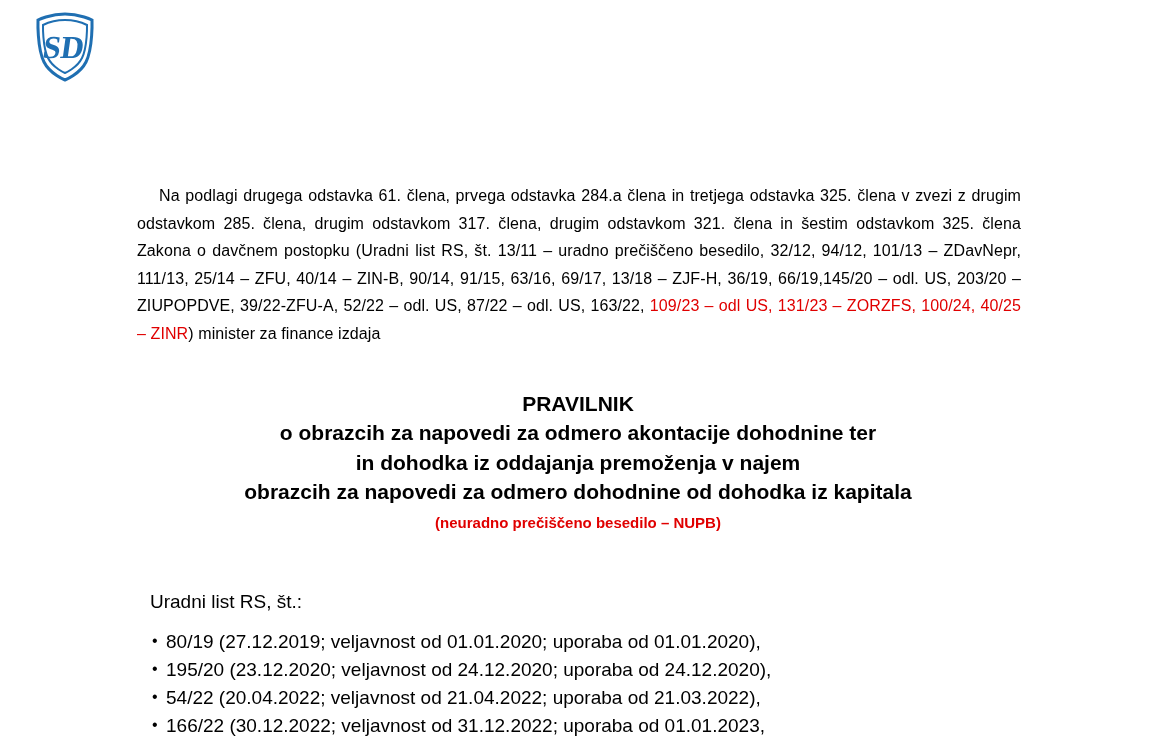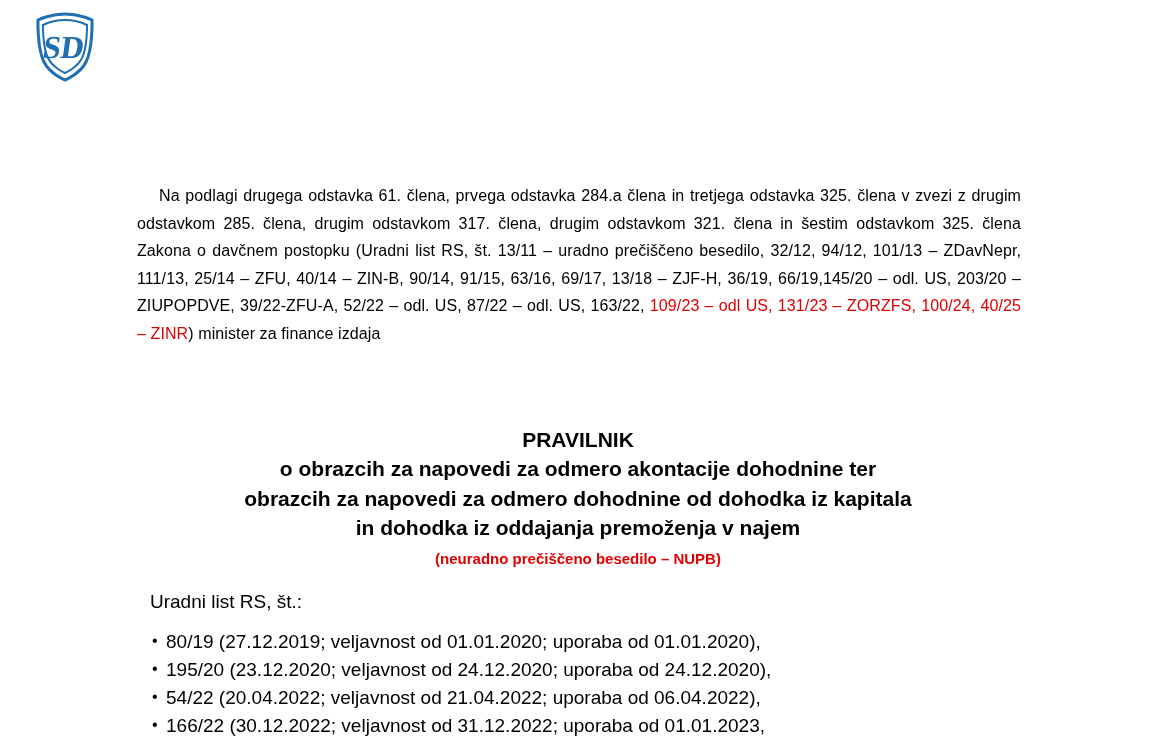--- a/index.html
+++ b/index.html
@@ -44,21 +44,21 @@
     text-justify: inter-word;
     text-indent: 22px;
     letter-spacing: 0.1px;
   }
   .preamble .red {
     color: #e00000;
   }
   .title-block {
     position: absolute;
     left: 78px;
-    top: 425px;
+    top: 389px;
     width: 1000px;
     text-align: center;
   }
   .title-main {
     font-size: 21px;
     font-weight: bold;
     line-height: 29px;
   }
   .title-sub {
     font-size: 21px;
@@ -109,27 +109,27 @@
     </svg>
   </div>
 
   <div class="content">
 
     <p class="preamble"><span>Na podlagi drugega odstavka 61. člena, prvega odstavka 284.a člena in tretjega odstavka 325. člena v zvezi z drugim odstavkom 285. člena, drugim odstavkom 317. člena, drugim odstavkom 321. člena in šestim odstavkom 325. člena Zakona o davčnem postopku (Uradni list RS, št. 13/11 – uradno prečiščeno besedilo, 32/12, 94/12, 101/13 – ZDavNepr, 111/13, 25/14 – ZFU, 40/14 – ZIN-B, 90/14, 91/15, 63/16, 69/17, 13/18 – ZJF-H, 36/19, 66/19,145/20 – odl. US, 203/20 – ZIUPOPDVE, 39/22-ZFU-A, 52/22 – odl. US, 87/22 – odl. US, 163/22, </span><span class="red">109/23 – odl US, 131/23 – ZORZFS, 100/24, 40/25 – ZINR</span><span>) minister za finance izdaja</span></p>
 
     <div class="title-block">
       <div class="title-main">PRAVILNIK</div>
       <div class="title-sub">o obrazcih za napovedi za odmero akontacije dohodnine ter</div>
+      <div class="title-sub">in dohodka iz oddajanja premoženja v najem</div>
       <div class="title-sub">obrazcih za napovedi za odmero dohodnine od dohodka iz kapitala</div>
-      <div class="title-sub">in dohodka iz oddajanja premoženja v najem</div>
       <div class="title-nupb">(neuradno prečiščeno besedilo – NUPB)</div>
     </div>
 
     <div class="list-block">
       <div class="list-heading">Uradni list RS, št.:</div>
       <div class="list-item">80/19 (27.12.2019; veljavnost od 01.01.2020; uporaba od 01.01.2020),</div>
       <div class="list-item">195/20 (23.12.2020; veljavnost od 24.12.2020; uporaba od 24.12.2020),</div>
-      <div class="list-item">54/22 (20.04.2022; veljavnost od 21.04.2022; uporaba od 06.04.2022),</div>
+      <div class="list-item">54/22 (20.04.2022; veljavnost od 21.04.2022; uporaba od 21.03.2022),</div>
       <div class="list-item">166/22 (30.12.2022; veljavnost od 31.12.2022; uporaba od 01.01.2023,</div>
     </div>
 
   </div>
 </div>
 
 </body></html>

